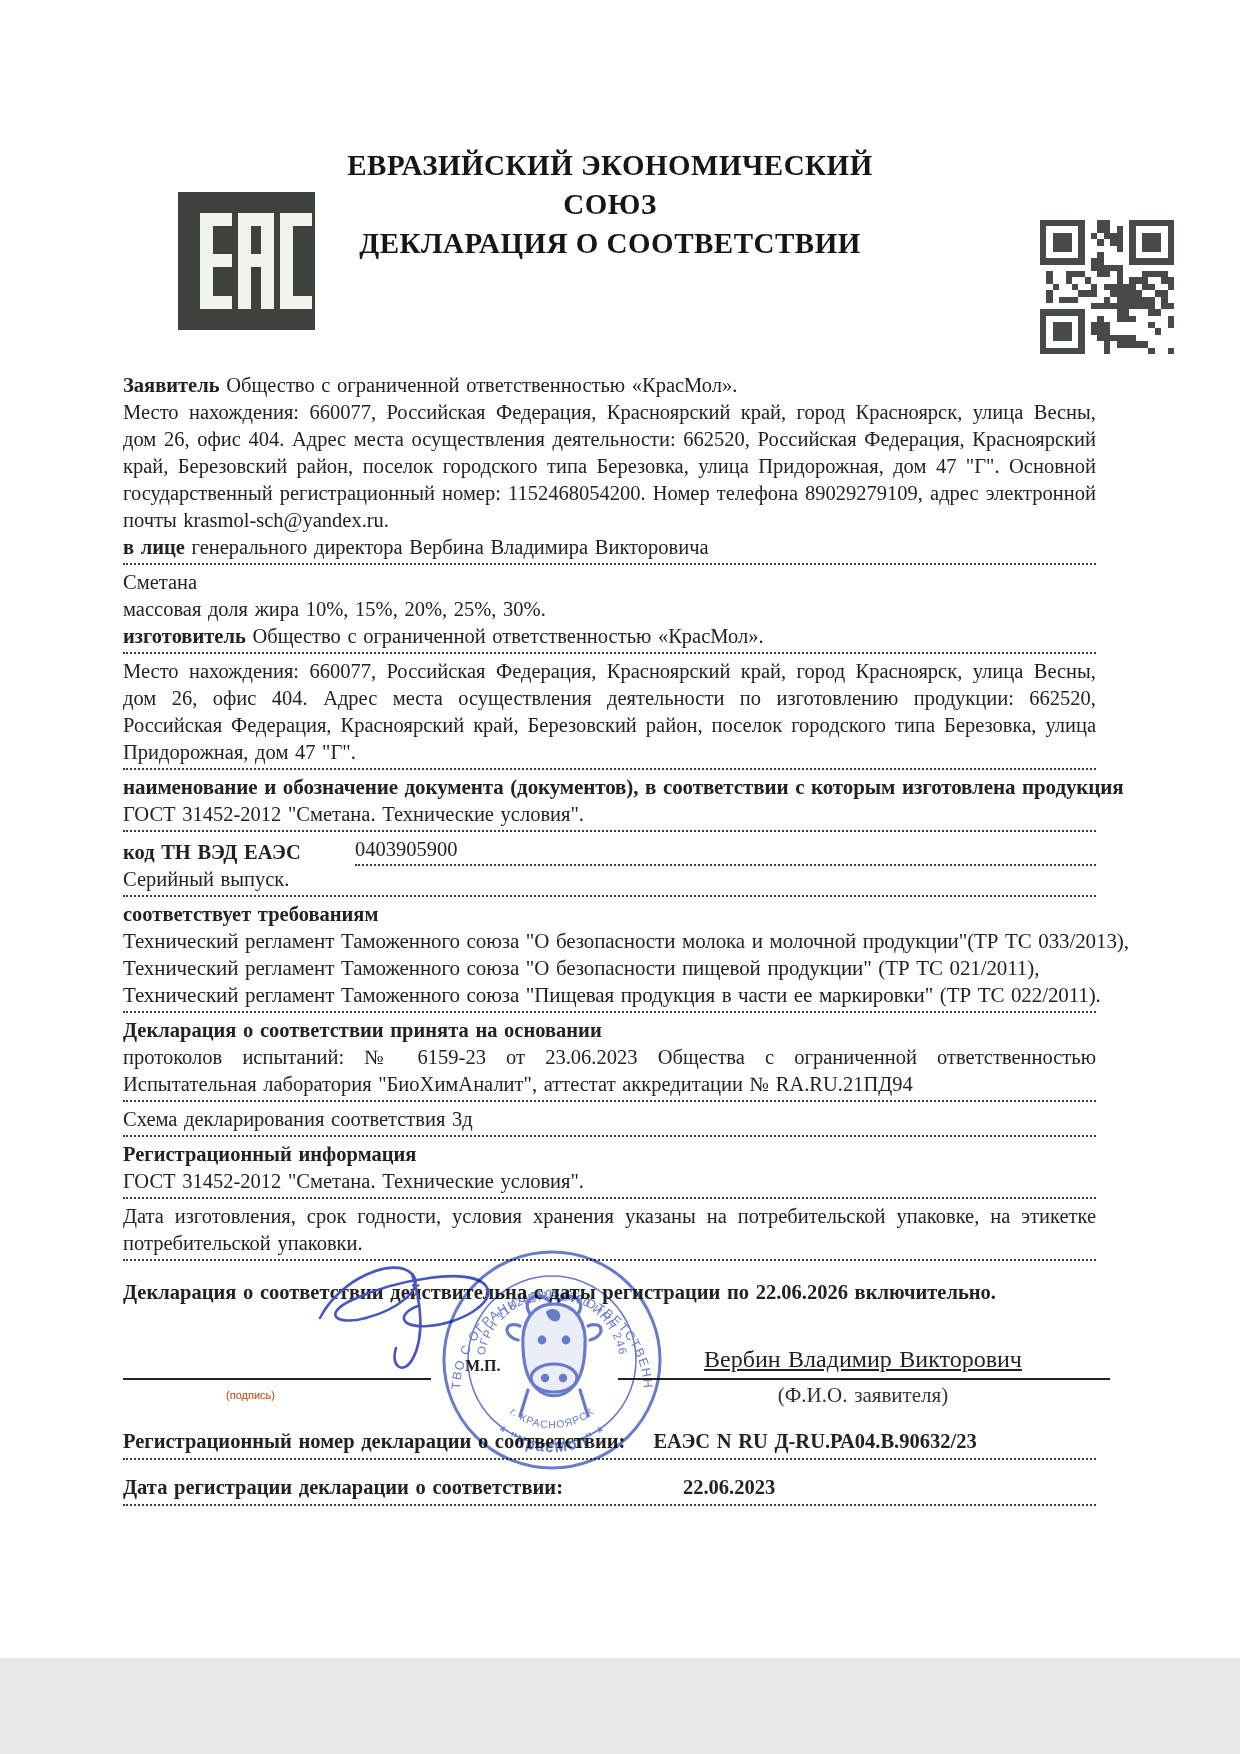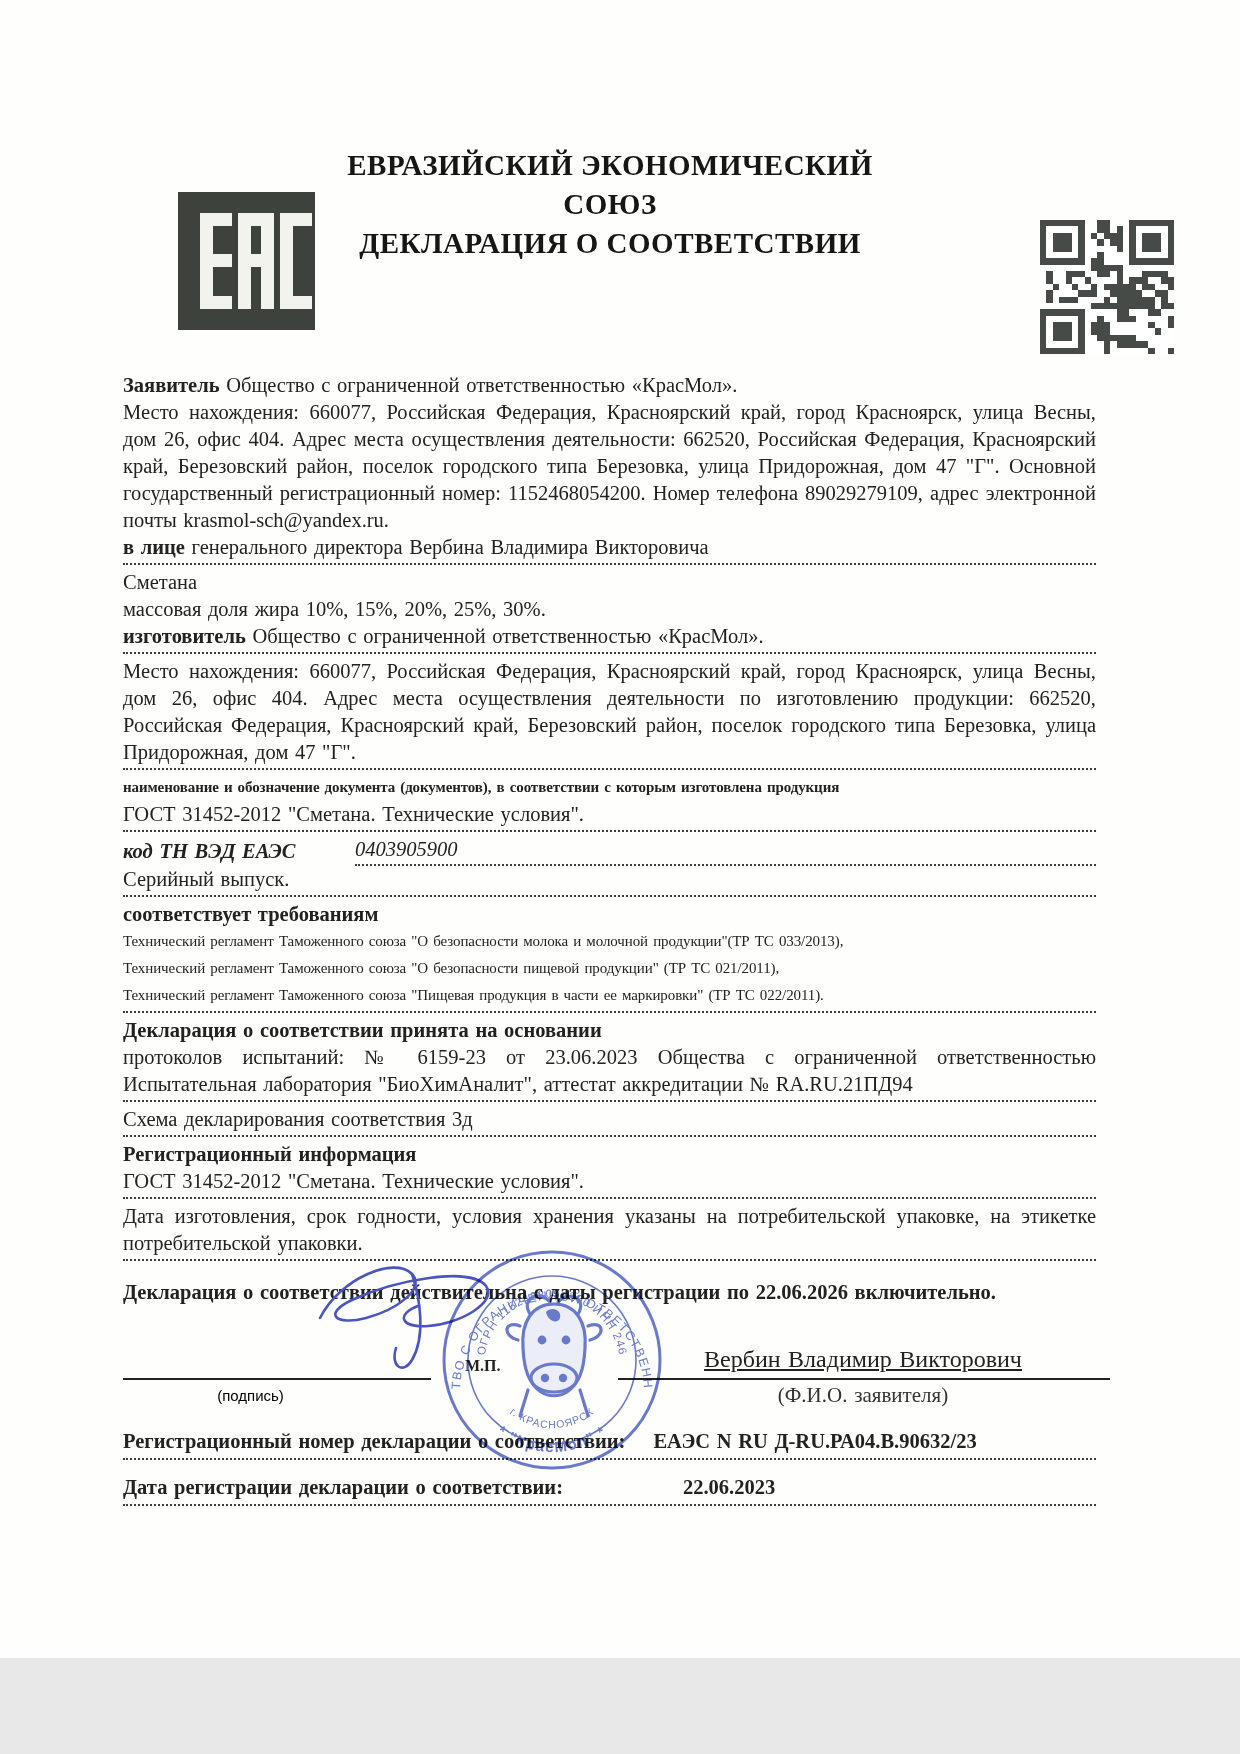--- a/index.html
+++ b/index.html
@@ -9,31 +9,31 @@
   .eac-logo{position:absolute;left:178px;top:192px;width:137px;height:138px;}
   .title{position:absolute;left:300px;top:146px;width:620px;text-align:center;
          font-weight:bold;font-size:29px;line-height:39px;color:#161616;letter-spacing:.5px;}
   .qr{position:absolute;left:1038px;top:220px;width:138px;height:134px;}
   
   .doc-body{position:absolute;left:123px;top:372px;width:973px;font-size:20.5px;line-height:27px;word-spacing:1.5px;}
   .p{margin:0;}
   .jp{text-align:justify;}
   .lead{font-weight:bold;}
   .bold{font-weight:bold;}
-  .nw{white-space:nowrap;font-size:15px;letter-spacing:-0.1px;}
+  .nw{white-space:nowrap;font-size:21px;letter-spacing:-0.1px;}
   .rule{height:0;border-top:2px dotted #3c3c3c;margin:2px 0 4px 0;}
-  .tnved{display:flex;align-items:center;font-style:italic;}
+  .tnved{display:flex;align-items:flex-end;}
   .tnved-label{font-weight:bold;width:232px;flex:none;}
   .tnved-val{flex:1;border-bottom:2px dotted #3c3c3c;padding-bottom:1px;}
   .validity{font-weight:bold;margin-top:18px;}
   
   .sig-block{position:relative;height:100px;margin-top:8px;}
   .sig-line{position:absolute;left:0;top:64px;width:308px;border-top:2px solid #222;}
   .sig-caption{position:absolute;left:45px;top:68px;width:165px;text-align:center;
-               font-size:15px;font-family:"Liberation Sans","DejaVu Sans",sans-serif;color:#000000;}
+               font-size:11px;font-family:"Liberation Sans","DejaVu Sans",sans-serif;color:#c2410c;}
   .mp{position:absolute;left:342px;top:38px;font-weight:bold;font-size:16px;}
   .fio-name{position:absolute;left:495px;top:32px;width:490px;text-align:center;font-size:24px;text-decoration:underline;}
   .fio-line{position:absolute;left:495px;top:64px;width:492px;border-top:2px solid #222;}
   .fio-caption{position:absolute;left:560px;top:68px;width:360px;text-align:center;font-size:21px;color:#333;}
   
   .reg-row{display:flex;align-items:baseline;border-bottom:2px dotted #3c3c3c;
            padding-bottom:3px;margin-top:14px;}
   .reg-row .lbl{font-weight:bold;}
   .reg-row .val{font-weight:bold;margin-left:28px;}
   .reg-row.date .val{margin-left:120px;}

